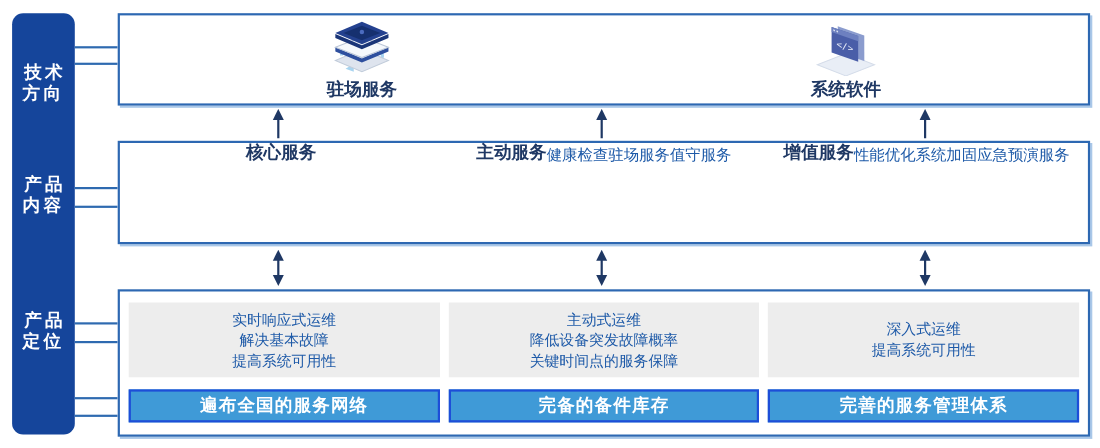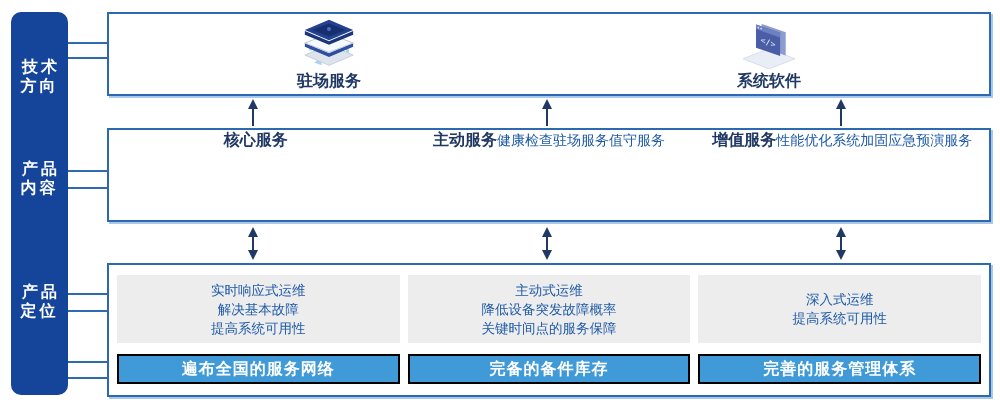--- a/index.html
+++ b/index.html
@@ -31,21 +31,21 @@
   .svc-col{flex:1;display:flex;flex-direction:row;align-items:flex-start;justify-content:center;text-align:center;}
   .svc-title{font-size:16px;font-weight:bold;color:#1F3864;line-height:20px;margin-bottom:5px;}
   .svc-item{font-size:14px;color:#1E5AA8;line-height:20px;}
   .pos-col{flex:1;display:flex;flex-direction:column;}
   .pos-panel{
     background:#EDEDED;height:68px;display:flex;flex-direction:column;
     align-items:center;justify-content:center;text-align:center;
   }
   .pos-line{font-size:13.5px;color:#1E5AA8;line-height:19px;}
   .pos-bar{
-    margin-top:11px;height:30px;background:#3F9AD7;border:2px solid #000000;
+    margin-top:11px;height:30px;background:#3F9AD7;border:2px solid #1d4ed8;
     box-sizing:border-box;display:flex;align-items:center;justify-content:center;
     color:#ffffff;font-size:16px;font-weight:bold;letter-spacing:1px;
   }
   .arrow{position:absolute;width:14px;}
   .icon-wrap{width:62px;height:52px;display:flex;align-items:center;justify-content:center;}
 </style>
 </head>
 <body>
 
 <div class="canvas">

